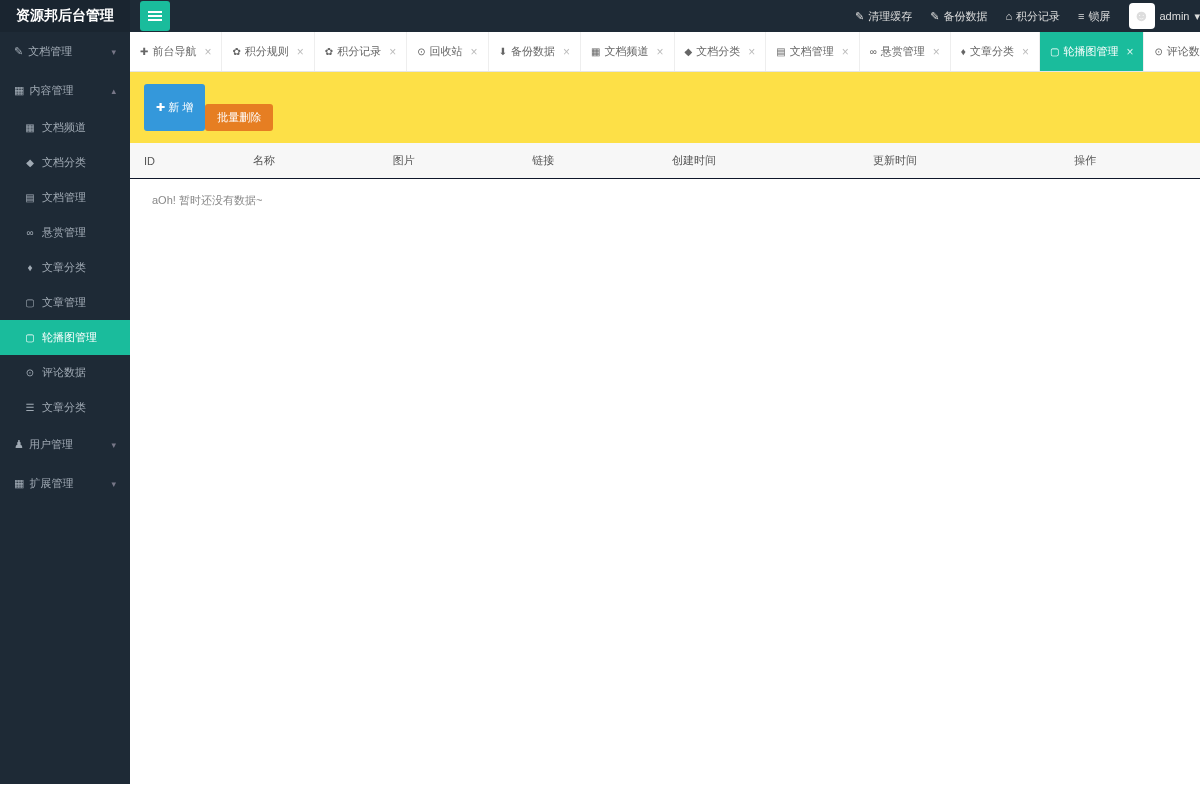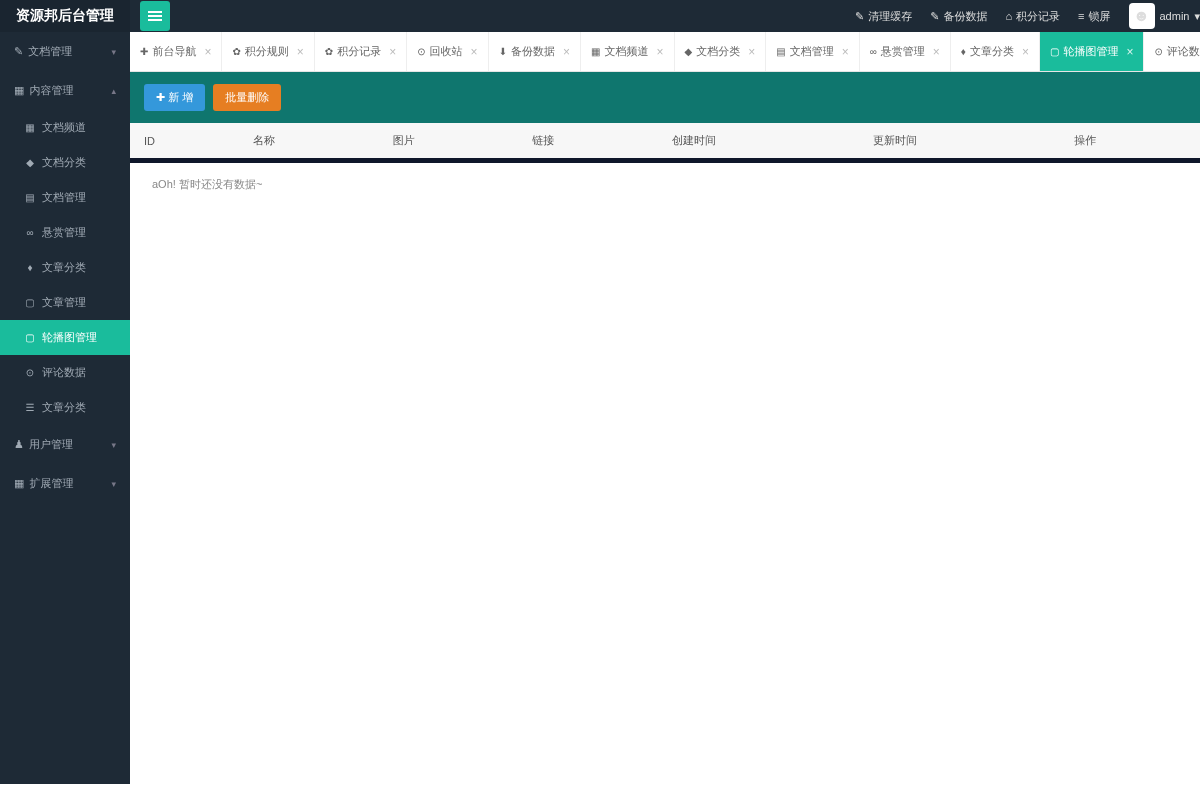--- a/index.html
+++ b/index.html
@@ -35,27 +35,27 @@
 .main { flex: 1; background: #fff; display: flex; flex-direction: column; overflow: hidden; }
 
 .tabs { height: 40px; background: #fff; border-bottom: 1px solid #e5e5e5; display: flex; align-items: stretch; overflow-x: auto; }
 .tab { display: flex; align-items: center; padding: 0 10px; font-size: 11px; color: #666; border-right: 1px solid #eee; cursor: pointer; gap: 4px; white-space: nowrap; flex-shrink: 0; }
 .tab .ic { font-size: 10px; }
 .tab .x { margin-left: 4px; font-size: 12px; color: #bbb; cursor: pointer; }
 .tab.active { background: #1abc9c; color: #fff; }
 .tab.active .x { color: #d9f5ee; }
 
 .content { padding: 0; flex: 1; overflow: auto; }
-.toolbar { padding: 12px 14px; background: #0f766e; display: flex; gap: 8px; }
+.toolbar { padding: 12px 14px; background: #fde047; display: flex; }
 .btn { padding: 6px 12px; border: none; color: #fff; font-size: 11px; cursor: pointer; border-radius: 3px; display: inline-flex; align-items: center; gap: 3px; }
 .btn-primary { background: #3498db; }
-.btn-danger { background: #e67e22; }
+.btn-danger { background: #e67e22; margin-top: 20px; }
 
 .table { width: 100%; border-collapse: collapse; }
-.table th { background: #f7f7f7; text-align: left; padding: 10px 14px; font-size: 11px; color: #555; font-weight: normal; border-bottom: 5px solid #0f172a; }
+.table th { background: #f7f7f7; text-align: left; padding: 10px 14px; font-size: 11px; color: #555; font-weight: normal; border-bottom: 1px solid #0f172a; }
 .table-empty { padding: 14px; font-size: 11px; color: #888; margin-left: 8px; }
 </style>
 </head>
 <body>
 
 <div class="header">
   <div class="brand">资源邦后台管理</div>
   <div class="menu-toggle">
       <span></span>
     </div>

